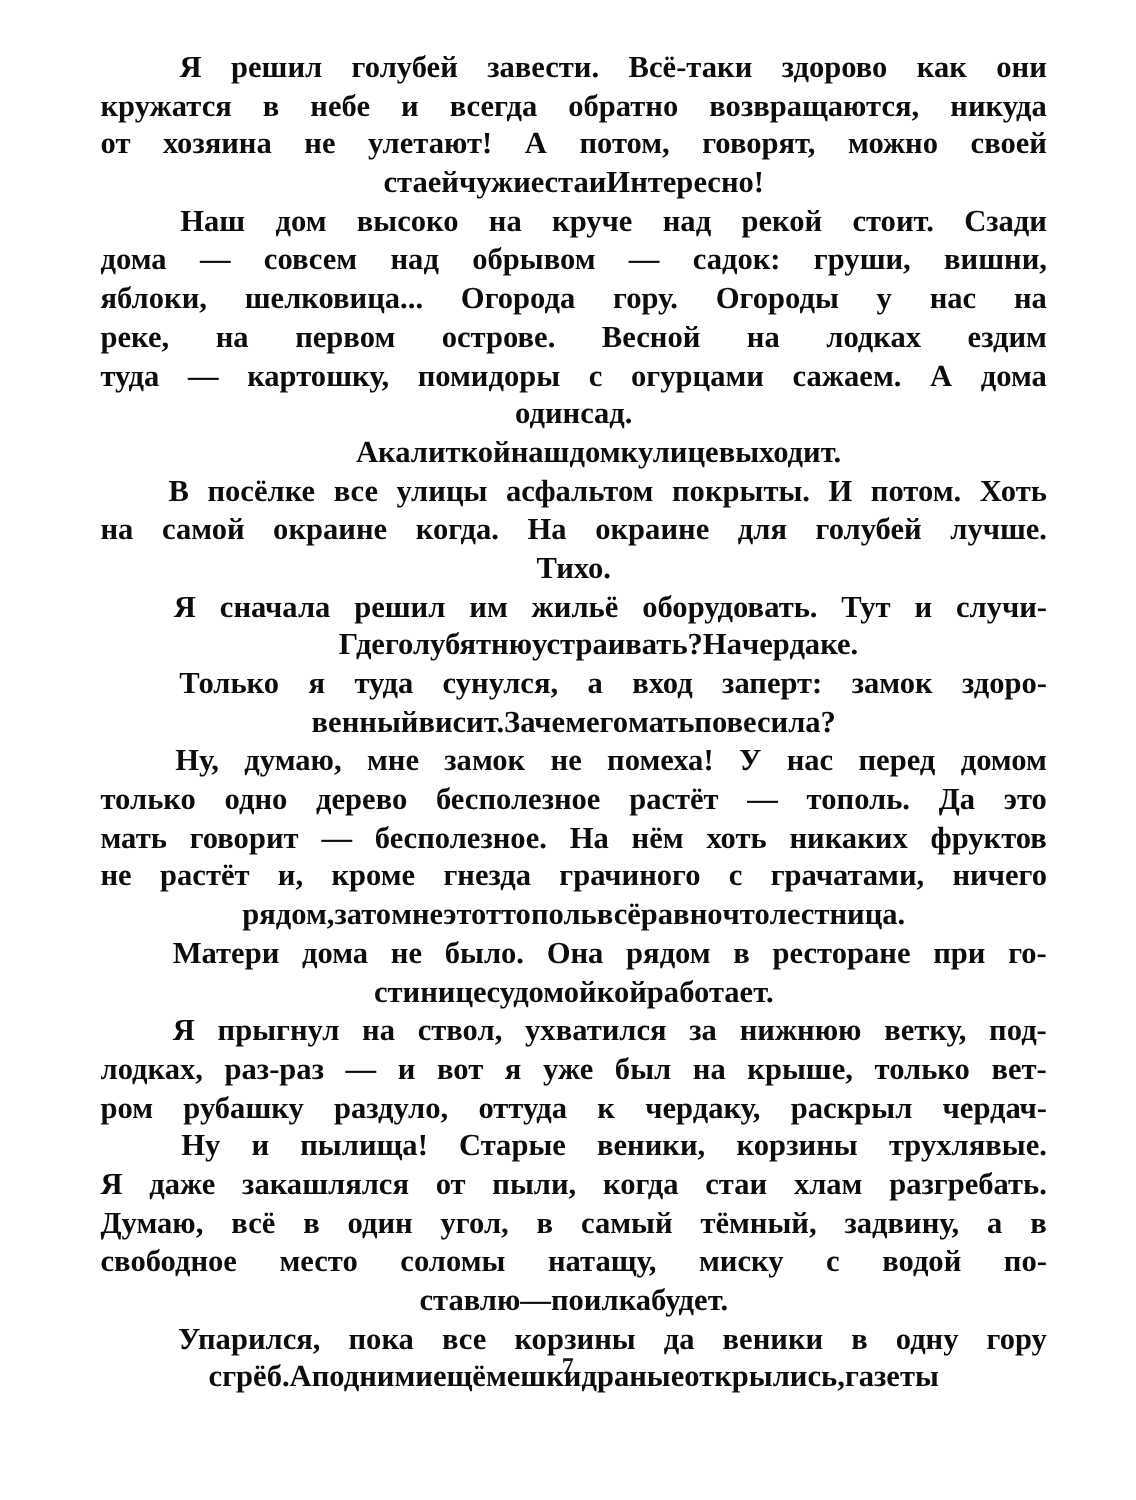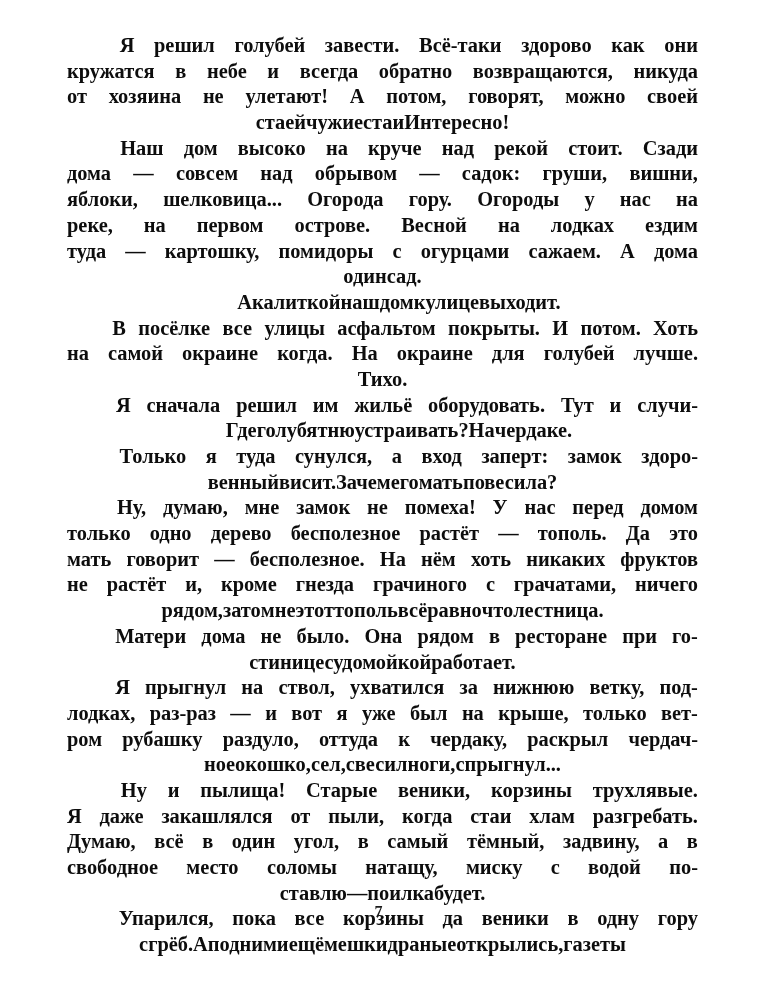--- a/index.html
+++ b/index.html
@@ -126,21 +126,20 @@
         <div class="line last"><span class="w">рядом,</span><span class="w">зато</span><span class="w">мне</span><span class="w">этот</span><span class="w">тополь</span><span class="w">всё</span><span class="w">равно</span><span class="w">что</span><span class="w">лестница.</span></div>
       </div>
       <div class="para">
         <div class="line justify"><span class="indent"></span><span class="w">Матери</span><span class="w">дома</span><span class="w">не</span><span class="w">было.</span><span class="w">Она</span><span class="w">рядом</span><span class="w">в</span><span class="w">ресторане</span><span class="w">при</span><span class="w">го-</span></div>
         <div class="line last"><span class="w">стинице</span><span class="w">судомойкой</span><span class="w">работает.</span></div>
       </div>
       <div class="para">
         <div class="line justify"><span class="indent"></span><span class="w">Я</span><span class="w">прыгнул</span><span class="w">на</span><span class="w">ствол,</span><span class="w">ухватился</span><span class="w">за</span><span class="w">нижнюю</span><span class="w">ветку,</span><span class="w">под-</span></div>
         <div class="line justify"><span class="w">лодках,</span><span class="w">раз-раз</span><span class="w">—</span><span class="w">и</span><span class="w">вот</span><span class="w">я</span><span class="w">уже</span><span class="w">был</span><span class="w">на</span><span class="w">крыше,</span><span class="w">только</span><span class="w">вет-</span></div>
         <div class="line justify"><span class="w">ром</span><span class="w">рубашку</span><span class="w">раздуло,</span><span class="w">оттуда</span><span class="w">к</span><span class="w">чердаку,</span><span class="w">раскрыл</span><span class="w">чердач-</span></div>
-        <div class="line last"><span class="w">ное</span><span class="w">окошко,</span><span class="w">сел,</span><span class="w">свесил</span><span class="w">ноги,</span><span class="w">спрыгнул...</span></div>
       </div>
       <div class="para">
         <div class="line justify"><span class="indent"></span><span class="w">Ну</span><span class="w">и</span><span class="w">пылища!</span><span class="w">Старые</span><span class="w">веники,</span><span class="w">корзины</span><span class="w">трухлявые.</span></div>
         <div class="line justify"><span class="w">Я</span><span class="w">даже</span><span class="w">закашлялся</span><span class="w">от</span><span class="w">пыли,</span><span class="w">когда</span><span class="w">стаи</span><span class="w">хлам</span><span class="w">разгребать.</span></div>
         <div class="line justify"><span class="w">Думаю,</span><span class="w">всё</span><span class="w">в</span><span class="w">один</span><span class="w">угол,</span><span class="w">в</span><span class="w">самый</span><span class="w">тёмный,</span><span class="w">задвину,</span><span class="w">а</span><span class="w">в</span></div>
         <div class="line justify"><span class="w">свободное</span><span class="w">место</span><span class="w">соломы</span><span class="w">натащу,</span><span class="w">миску</span><span class="w">с</span><span class="w">водой</span><span class="w">по-</span></div>
         <div class="line last"><span class="w">ставлю</span><span class="w">—</span><span class="w">поилка</span><span class="w">будет.</span></div>
       </div>
       <div class="para">
         <div class="line justify"><span class="indent"></span><span class="w">Упарился,</span><span class="w">пока</span><span class="w">все</span><span class="w">корзины</span><span class="w">да</span><span class="w">веники</span><span class="w">в</span><span class="w">одну</span><span class="w">гору</span></div>

